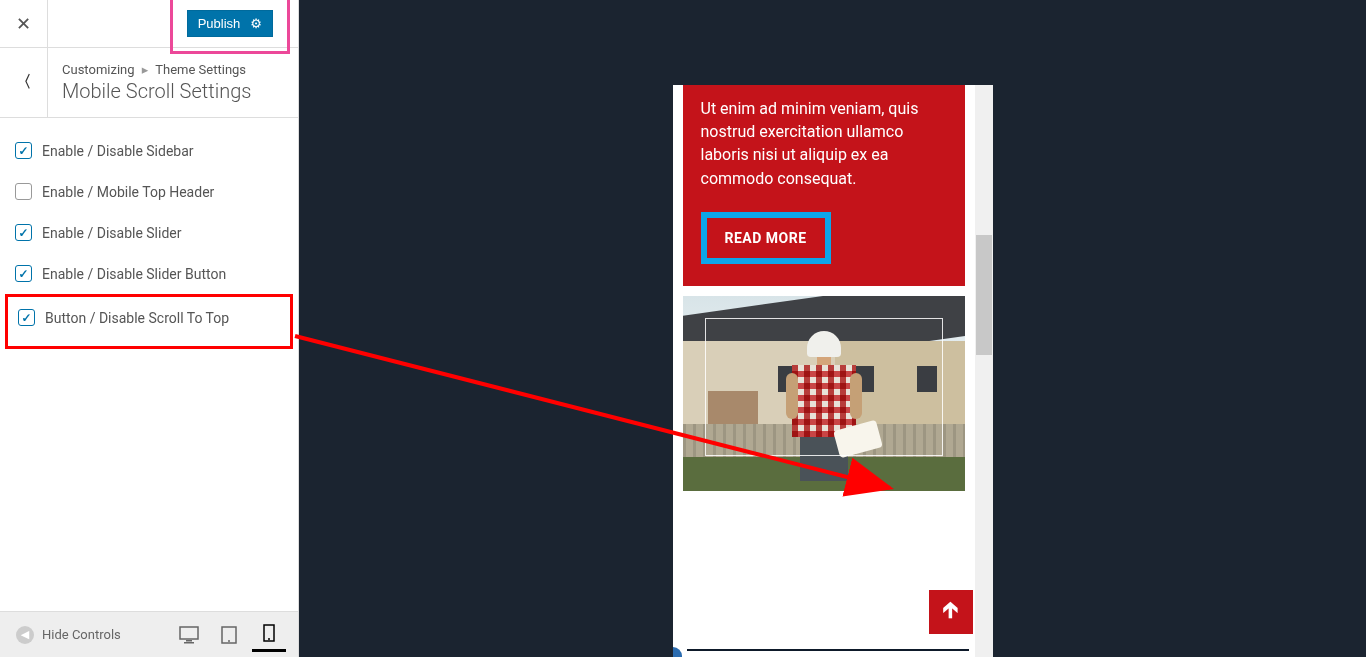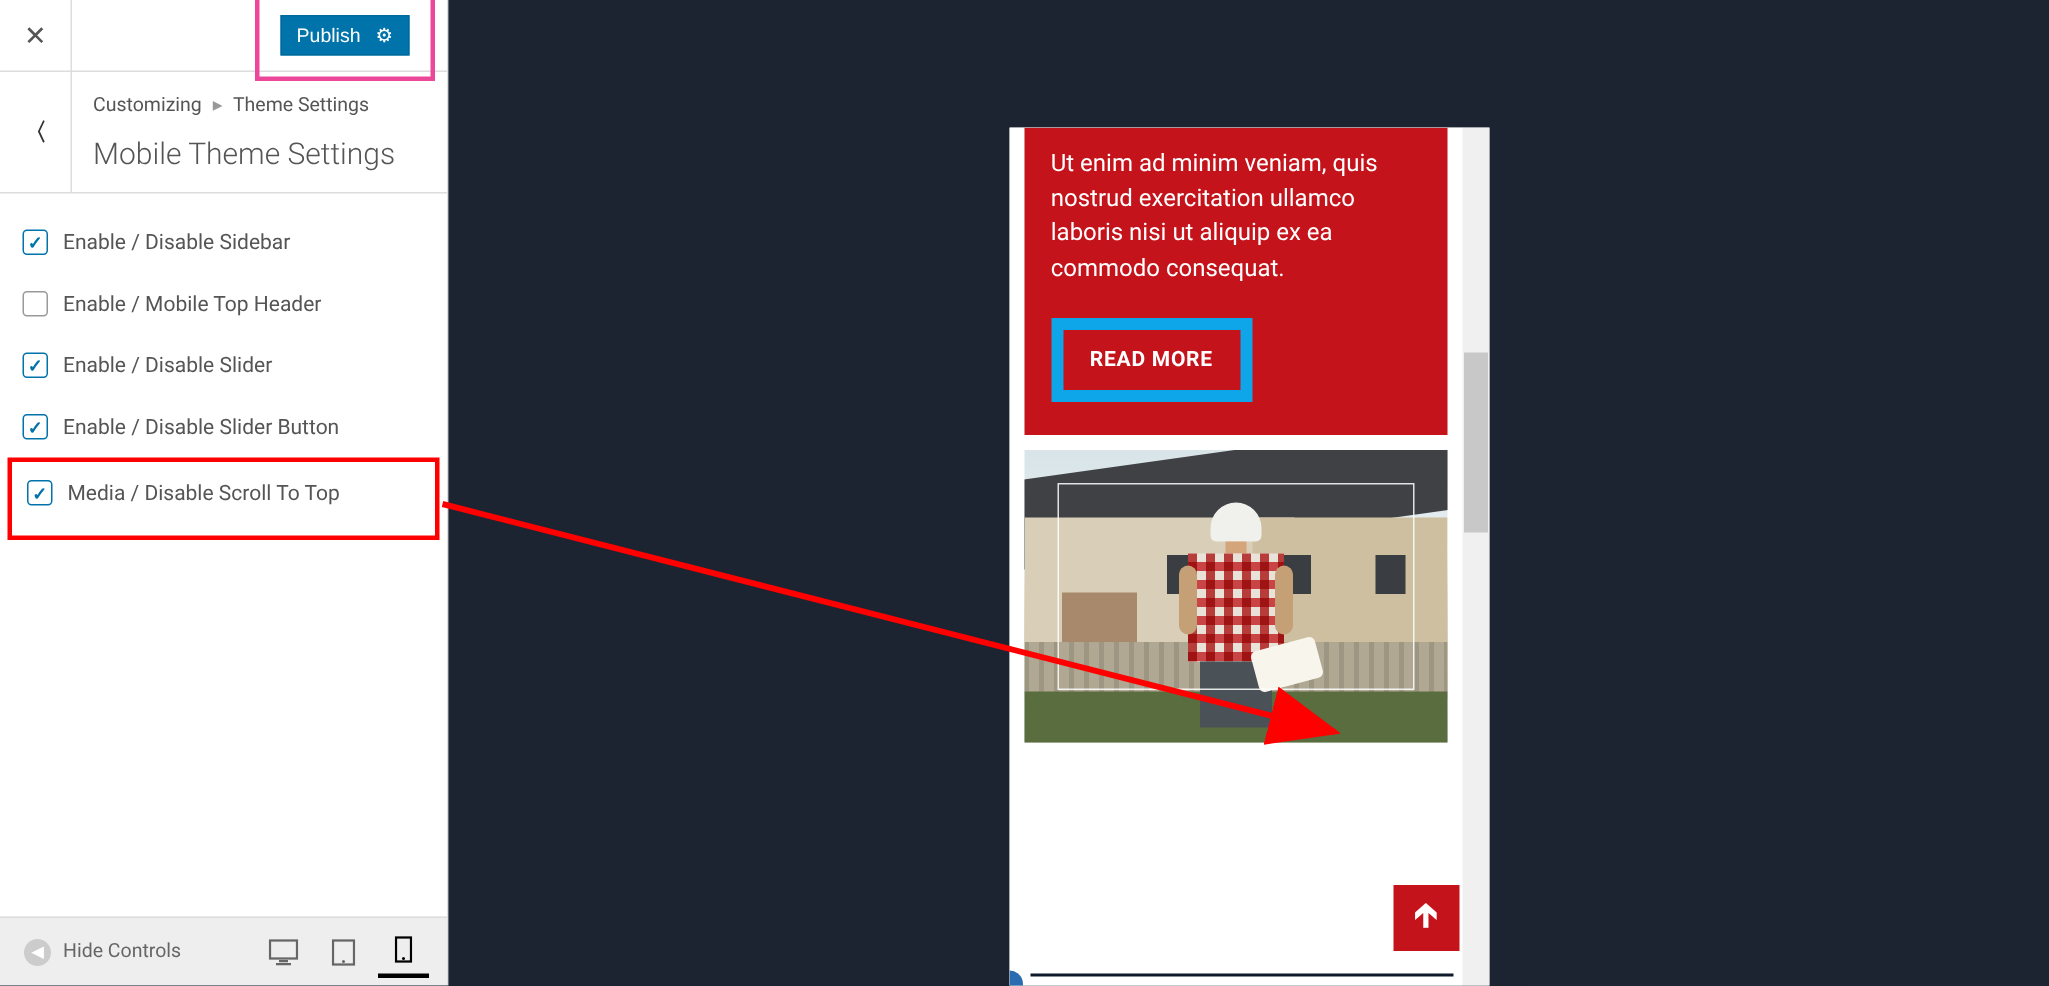--- a/index.html
+++ b/index.html
@@ -72,21 +72,21 @@
       cursor: pointer;
     }
     .back-arrow { font-size: 16px; color: #333; font-weight: bold; }
     .section-title-wrap {
       padding: 14px 14px;
       flex: 1;
     }
     .breadcrumb {
       font-size: 13px;
       color: #555;
-      margin-bottom: 12px;
+      margin-bottom: 2px;
     }
     .breadcrumb-sep { margin: 0 4px; color: #999; }
     .section-title {
       font-size: 20px;
       font-weight: 300;
       color: #555;
     }
     .controls-list {
       padding: 12px 0;
     }
@@ -216,21 +216,21 @@
       padding: 12px 18px 22px 18px;
       margin: 0 10px 10px 10px;
     }
     .card-text {
       font-size: 16px;
       line-height: 1.45;
       margin-bottom: 22px;
     }
     .read-more-btn {
       display: inline-block;
-      border: 8px solid #0ea5e9;
+      border: 6px solid #0ea5e9;
       padding: 12px 18px;
       font-size: 14px;
       font-weight: bold;
       letter-spacing: 0.5px;
       cursor: pointer;
     }
     .house-image {
       width: 282px;
       height: 195px;
       margin: 0 0 0 10px;
@@ -419,21 +419,21 @@
   <div class="section-header">
     <div class="back-btn">
       <span class="back-arrow">〈</span>
     </div>
     <div class="section-title-wrap">
       <div class="breadcrumb">
         <span>Customizing</span>
         <span class="breadcrumb-sep">▸</span>
         <span>Theme Settings</span>
       </div>
-      <div class="section-title">Mobile Theme Settings</div>
+      <div class="section-title">Mobile Scroll Settings</div>
     </div>
   </div>
 
   <div class="controls-list">
     <div class="control-item">
       <div class="checkbox checked">✓</div>
       <span>Enable / Disable Sidebar</span>
     </div>
     <div class="control-item">
       <div class="checkbox"></div>
@@ -443,21 +443,21 @@
       <div class="checkbox checked">✓</div>
       <span>Enable / Disable Slider</span>
     </div>
     <div class="control-item">
       <div class="checkbox checked">✓</div>
       <span>Enable / Disable Slider Button</span>
     </div>
     <div class="control-highlight">
       <div class="control-item">
         <div class="checkbox checked">✓</div>
-        <span>Media / Disable Scroll To Top</span>
+        <span>Button / Disable Scroll To Top</span>
       </div>
     </div>
   </div>
 
   <div class="sidebar-footer">
     <div class="hide-controls">
       <div class="hide-circle">◀</div>
       <span>Hide Controls</span>
     </div>
     <div class="device-icons">

